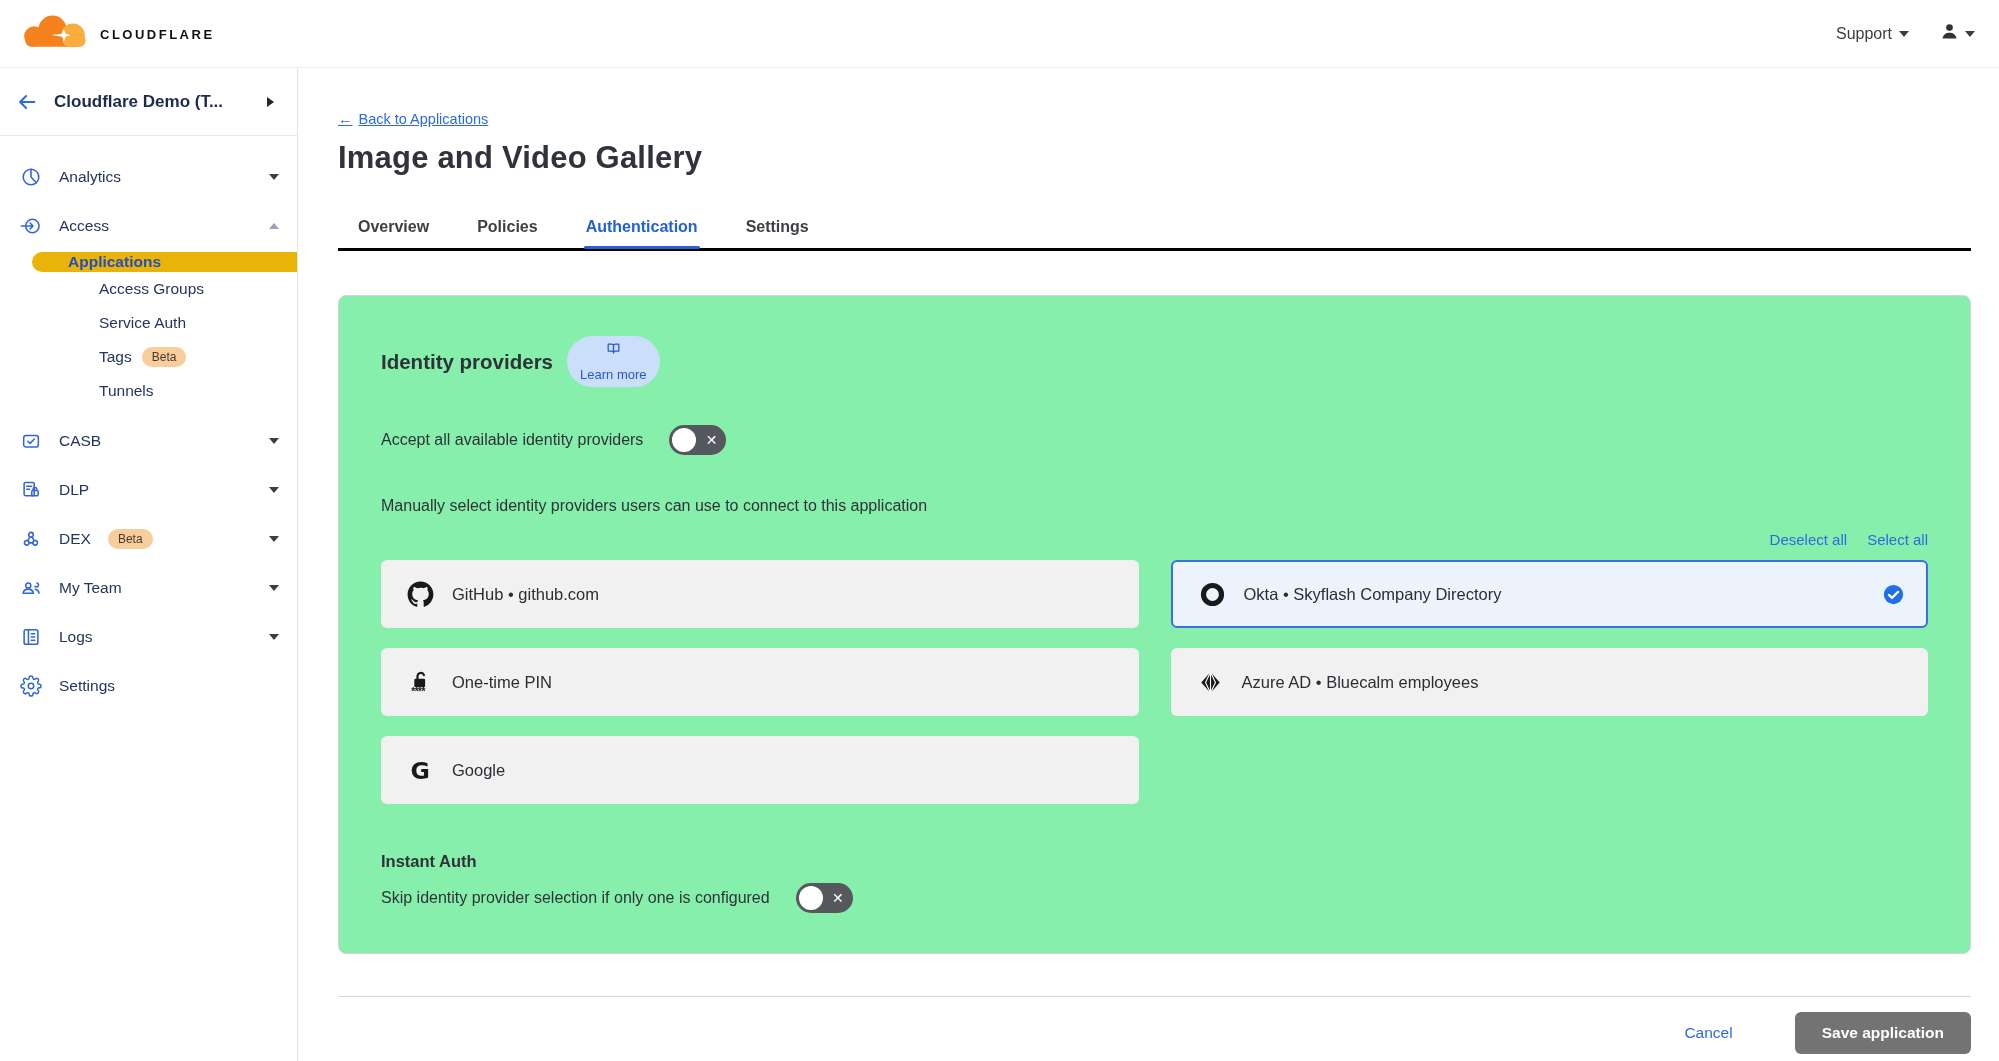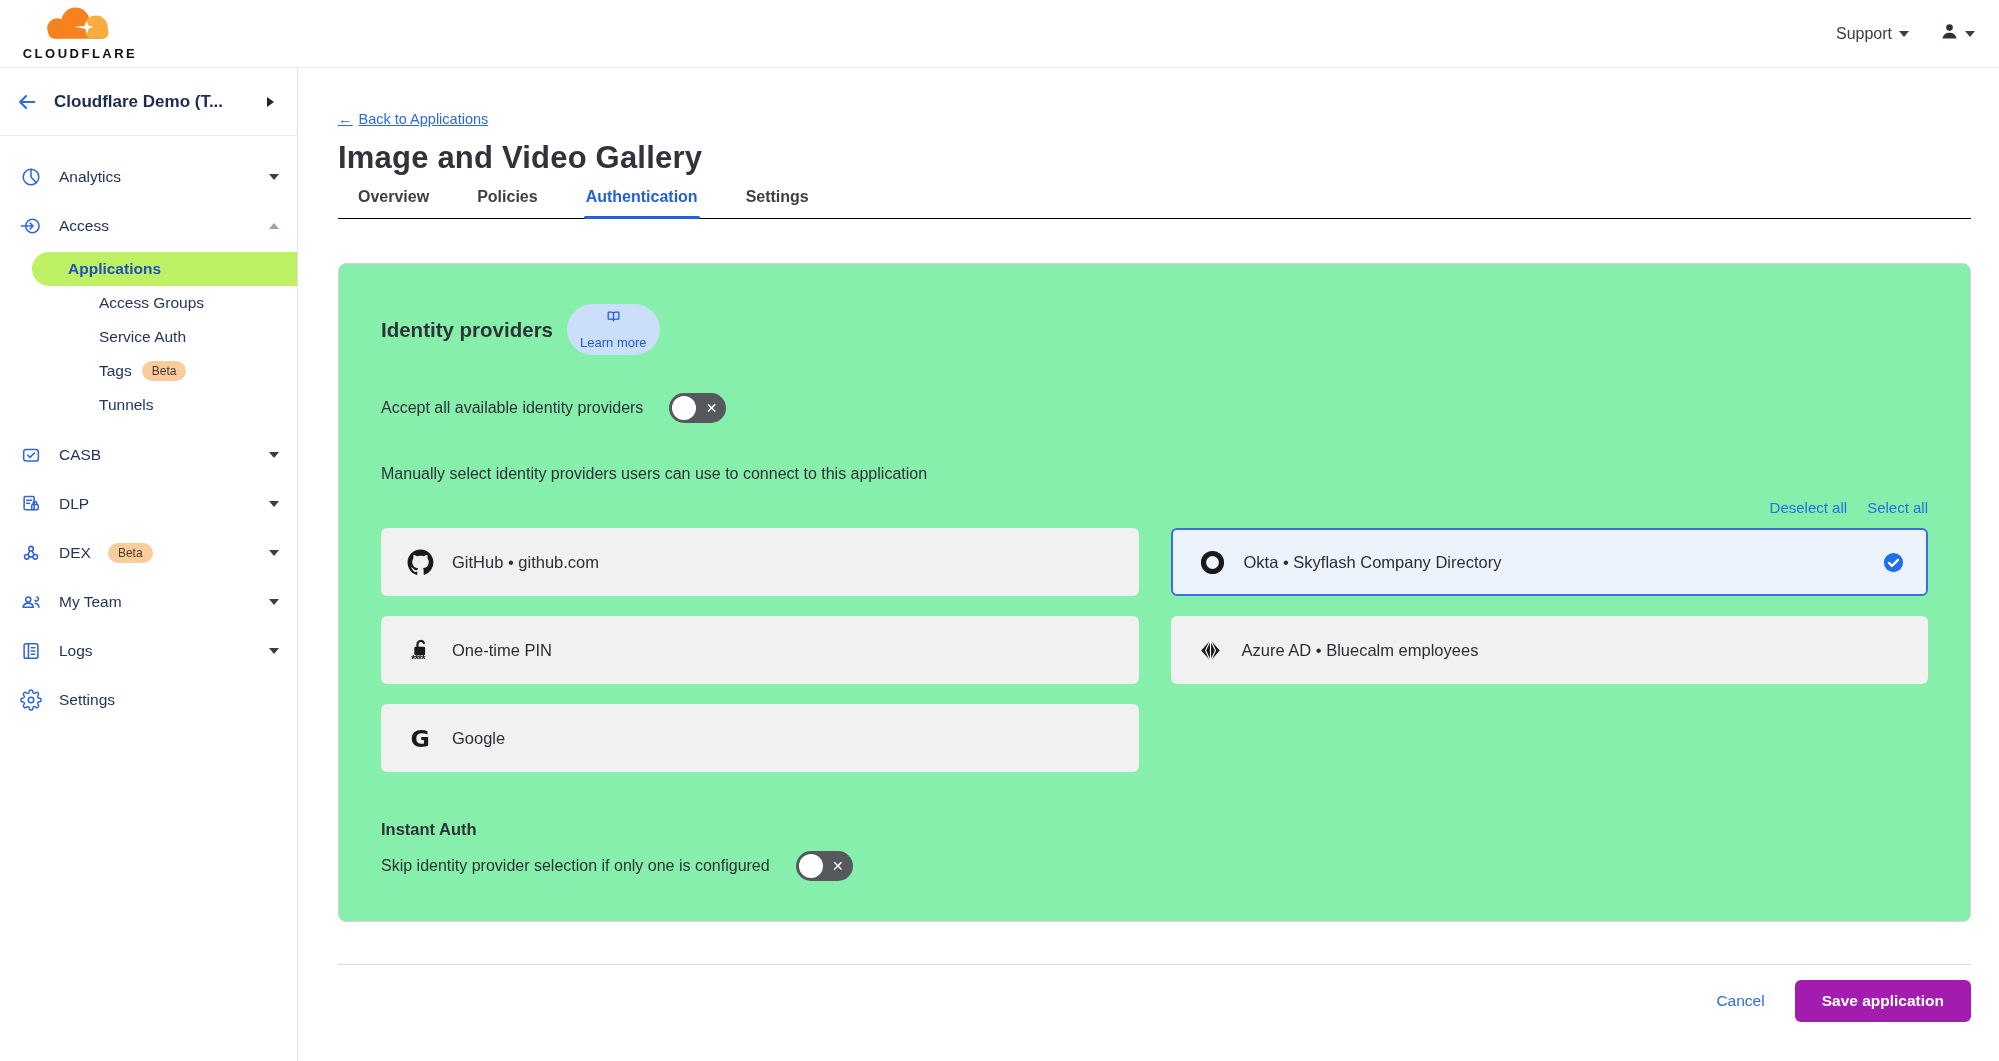--- a/index.html
+++ b/index.html
@@ -7,21 +7,21 @@
   body {
     font-family:"Liberation Sans","DejaVu Sans",sans-serif;
     background:#fff; color:#30343b;
     --accent:#2d6ae0;
   }
   .page { width:1999px; height:1061px; display:flex; flex-direction:column; }
 
   
   .topbar { height:68px; flex:0 0 68px; display:flex; align-items:center;
     padding:0 24px 0 14px; border-bottom:1px solid #ededed; background:#fff; }
-  .logo { display:flex; flex-direction:column; align-items:center; width:132px; cursor:pointer; }
+  .logo { display:flex; align-items:center; width:132px; cursor:pointer; }
   .logo-text { font-size:13px; font-weight:bold; letter-spacing:2.5px; color:#111; margin-top:1px; }
   .topbar-right { margin-left:auto; display:flex; align-items:center; gap:30px; }
   .support { display:flex; align-items:center; gap:7px; font-size:16px; color:#3a3d42; cursor:pointer; }
   .user-menu { display:flex; align-items:center; gap:5px; cursor:pointer; }
   .tri-down { width:0; height:0; border:5px solid transparent; border-top:6px solid #3a3d42; margin-top:5px; }
   .tri-up   { width:0; height:0; border:5px solid transparent; border-bottom:6px solid #9aa3b2; margin-bottom:5px; }
   .tri-right{ width:0; height:0; border:5px solid transparent; border-left:7px solid #22252a; margin-left:4px; }
 
   
   .body-row { flex:1; display:flex; min-height:0; }
@@ -34,33 +34,33 @@
   .back-arrow-btn { color:var(--accent); display:flex; cursor:pointer; }
   .nav { padding-top:16px; }
   .nav-item { height:49px; display:flex; align-items:center; gap:17px; padding:0 18px 0 20px;
     font-size:15.5px; color:#24355e; cursor:pointer; }
   .nav-item .nav-ic { width:22px; height:22px; color:#3365d9; flex:0 0 22px; display:flex; }
   .nav-item .nav-label { flex:1; }
   .nav-caret { margin-left:auto; }
   .sub-list { padding:2px 0 8px 0; }
   .sub-item { height:34px; display:flex; align-items:center; gap:10px; padding-left:99px;
     font-size:15.5px; color:#24355e; cursor:pointer; }
-  .sub-item.selected { height:34px; margin-left:32px; padding-left:36px; margin-right:0;
-    background:#bef264; border-radius:20px 0 0 20px; color:#2350bb; font-weight:bold; }
+  .sub-item.selected { height:20px; margin-left:32px; padding-left:36px; margin-right:0;
+    background:#eab308; border-radius:20px 0 0 20px; color:#2350bb; font-weight:bold; }
   .beta-badge { background:#f8cd9d; color:#4a3a2b; font-size:12px; padding:3px 10px;
     border-radius:999px; font-weight:normal; }
   svg.stroke-ic { fill:none; stroke:currentColor; stroke-width:1.7; stroke-linecap:round; stroke-linejoin:round; }
 
   
   .main { flex:1; padding:42px 28px 0 40px; overflow:hidden; }
   .back-link { display:inline-flex; align-items:center; gap:6px; color:var(--accent);
     font-size:14.5px; text-decoration:underline; cursor:pointer; }
   h1.page-title { font-size:31px; font-weight:bold; color:#30333a; margin-top:12px; letter-spacing:.2px; }
 
-  .tab-bar { display:flex; gap:44px; margin-top:6px; border-bottom:1px solid #000000; padding-left:18px; }
+  .tab-bar { display:flex; gap:44px; margin-top:36px; border-bottom:3px solid #000000; padding-left:18px; }
   .tab { position:relative; padding:6px 2px 12px; font-size:16px; font-weight:600; color:#3c3f44; cursor:pointer; }
   .tab.active { color:#2361d6; }
   .tab.active::after { content:""; position:absolute; left:0; right:0; bottom:-1px; height:3px;
     background:#2361d6; border-radius:2px; }
 
   .card { margin-top:44px; border:1px solid #d4d4d4; border-radius:8px; background:#86efac;
     padding:40px 42px 40px; }
   .card-head { display:flex; align-items:center; gap:14px; }
   .card-title { font-size:20.5px; font-weight:bold; color:#2f3338; }
   .learn-more { display:inline-flex; align-items:center; gap:8px; background:#cbdffa; color:#2459cf;
@@ -88,22 +88,22 @@
   .tile .p-ic { width:27px; height:27px; color:#17191c; flex:0 0 27px; display:flex; align-items:center; justify-content:center; }
   .tile .p-label { font-size:16.5px; color:#2b2e33; }
   .tile .check { margin-left:auto; width:21px; height:21px; display:flex; }
 
   .instant-head { margin-top:48px; font-size:16.5px; font-weight:bold; color:#2f3338; }
   .row-skip { margin-top:12px; }
 
   .footer-rule { border:none; border-top:1px solid #d9d9d9; margin-top:42px; }
   .footer { display:flex; justify-content:flex-end; align-items:center; gap:30px; margin-top:15px; }
   .cancel-link { color:var(--accent); font-size:15.5px; cursor:pointer; }
-  .save-btn { background:#a21caf; color:#fff; border:none; border-radius:6px; font-size:15.5px;
-    font-weight:600; padding:12px 27px; cursor:pointer; font-family:inherit; }
+  .save-btn { background:#737373; color:#fff; border:none; border-radius:6px; font-size:15.5px;
+    font-weight:600; padding:12px 27px; cursor:pointer; font-family:inherit;margin-left:32px; }
 </style>
 </head>
 <body style="--accent: #2d6ae0;">
 
 <div class="page">
 
   <div class="topbar">
     <div class="logo">
       <span>
         <svg width="86" height="34" viewBox="0 0 70 30">

